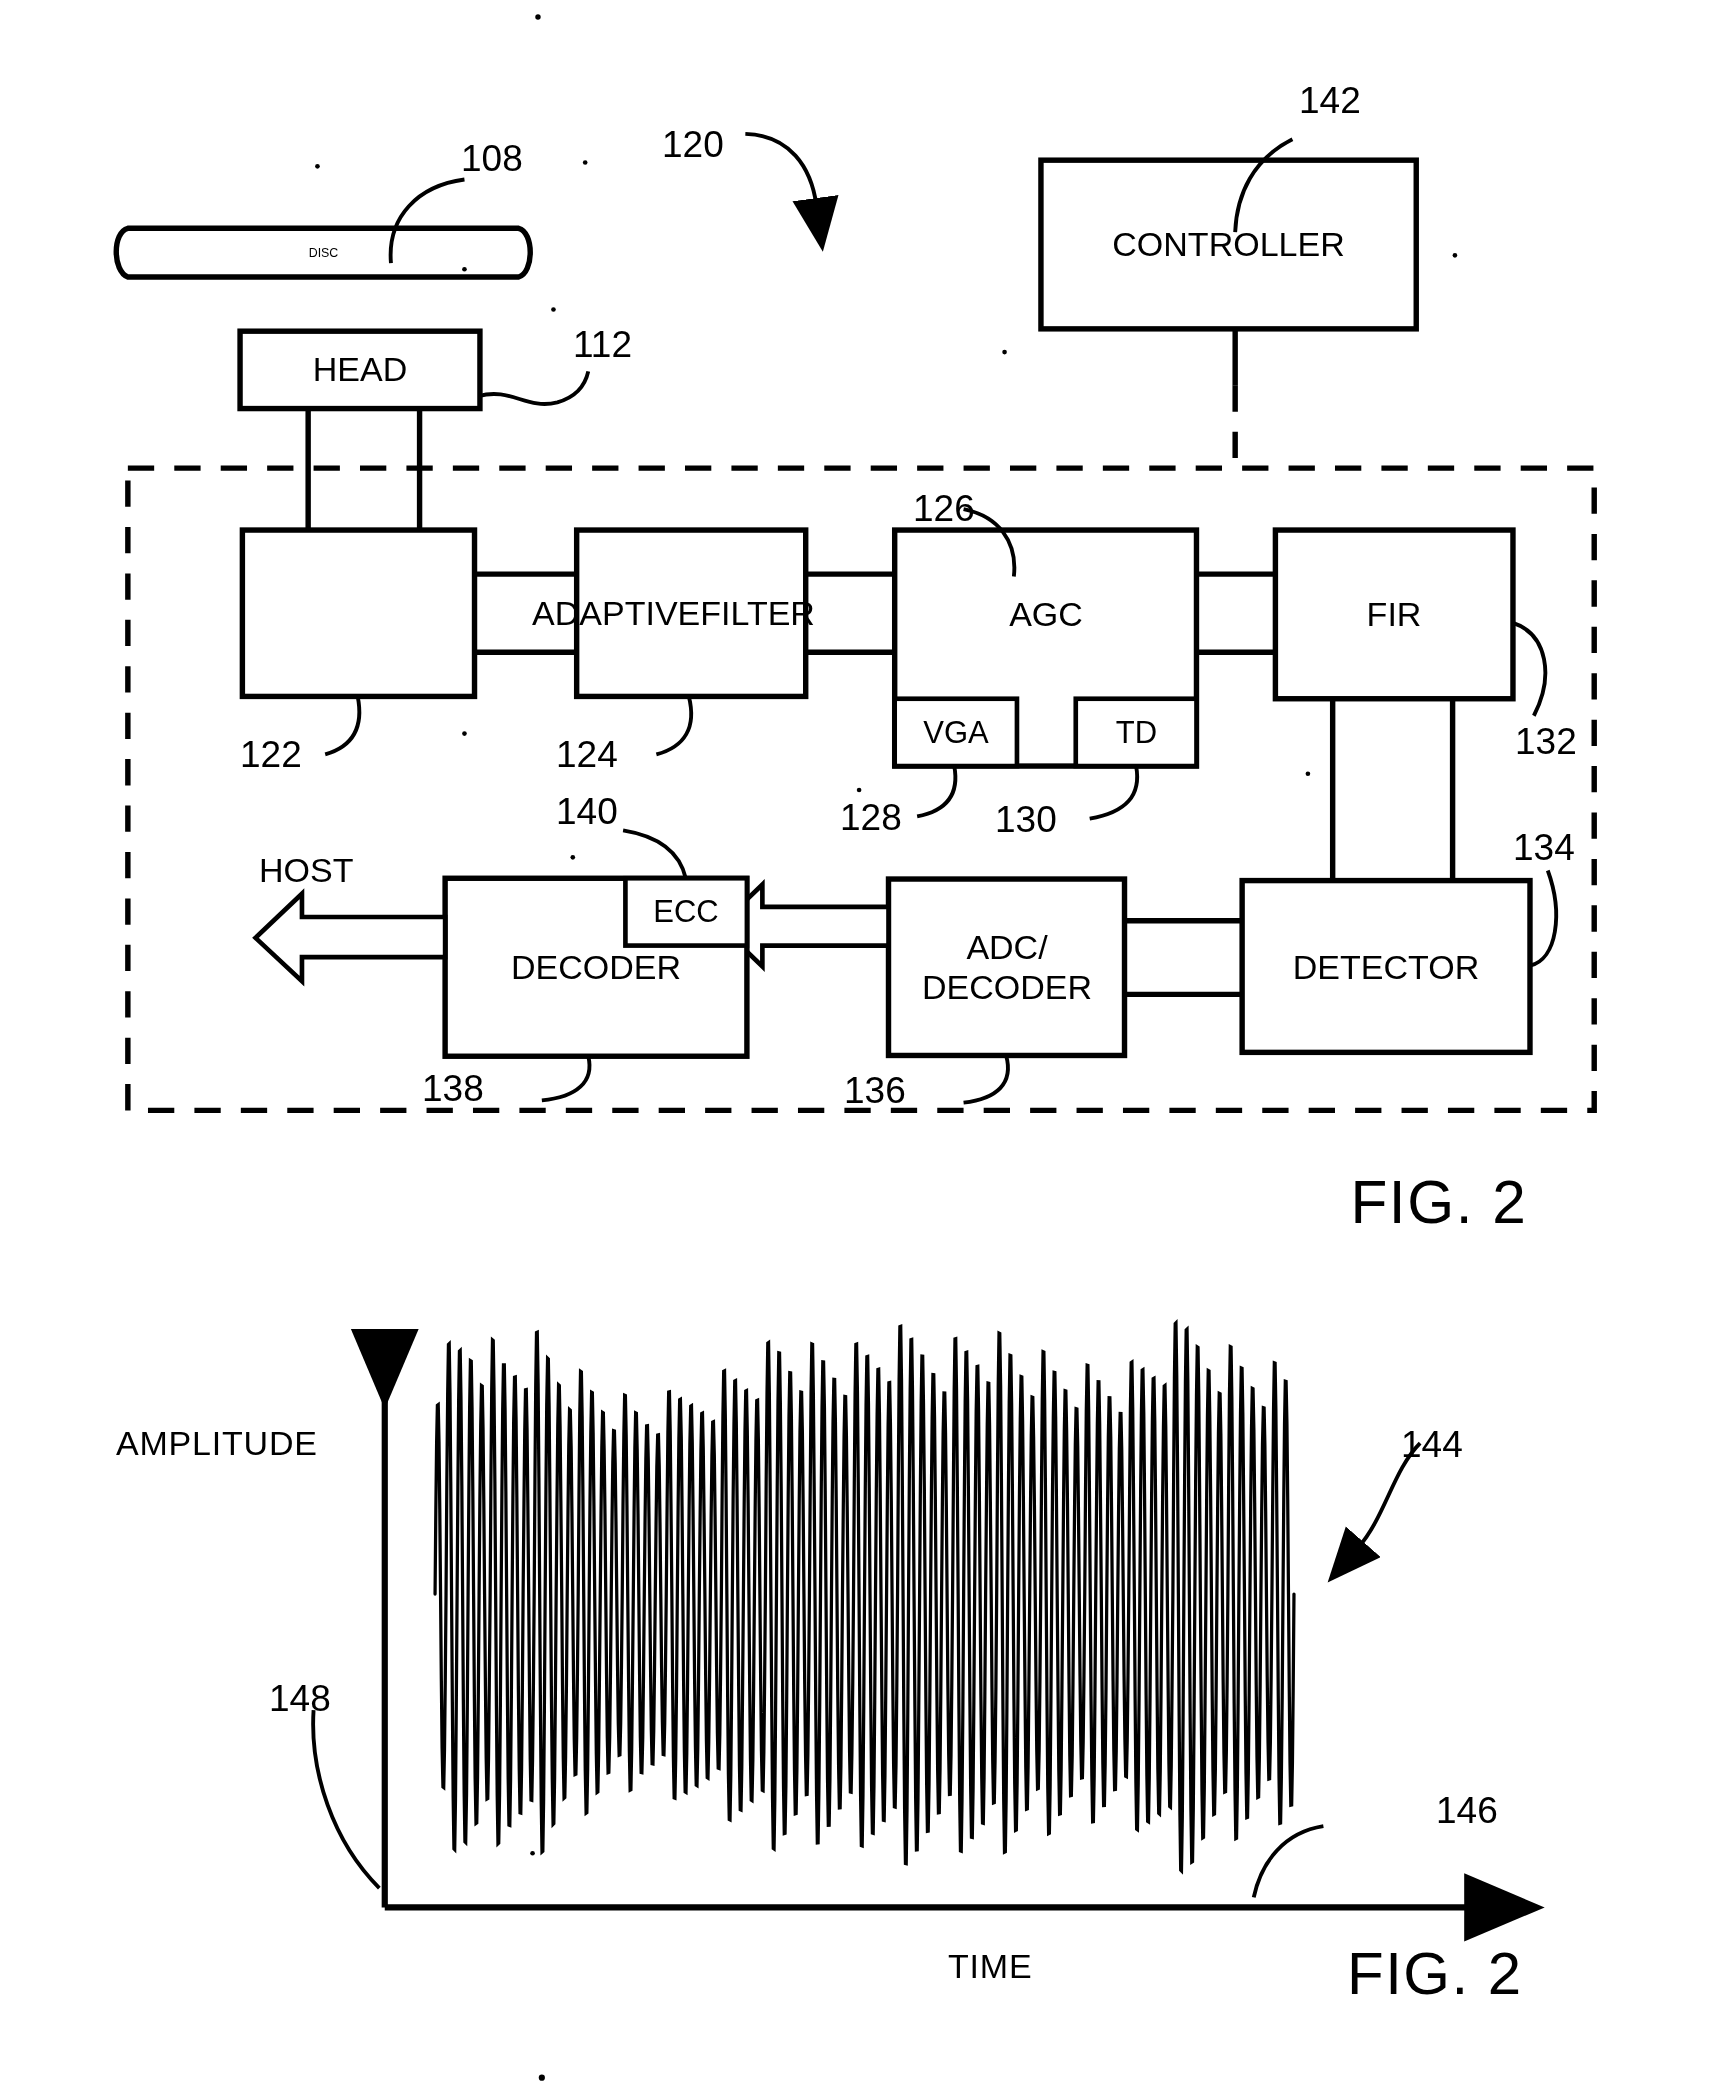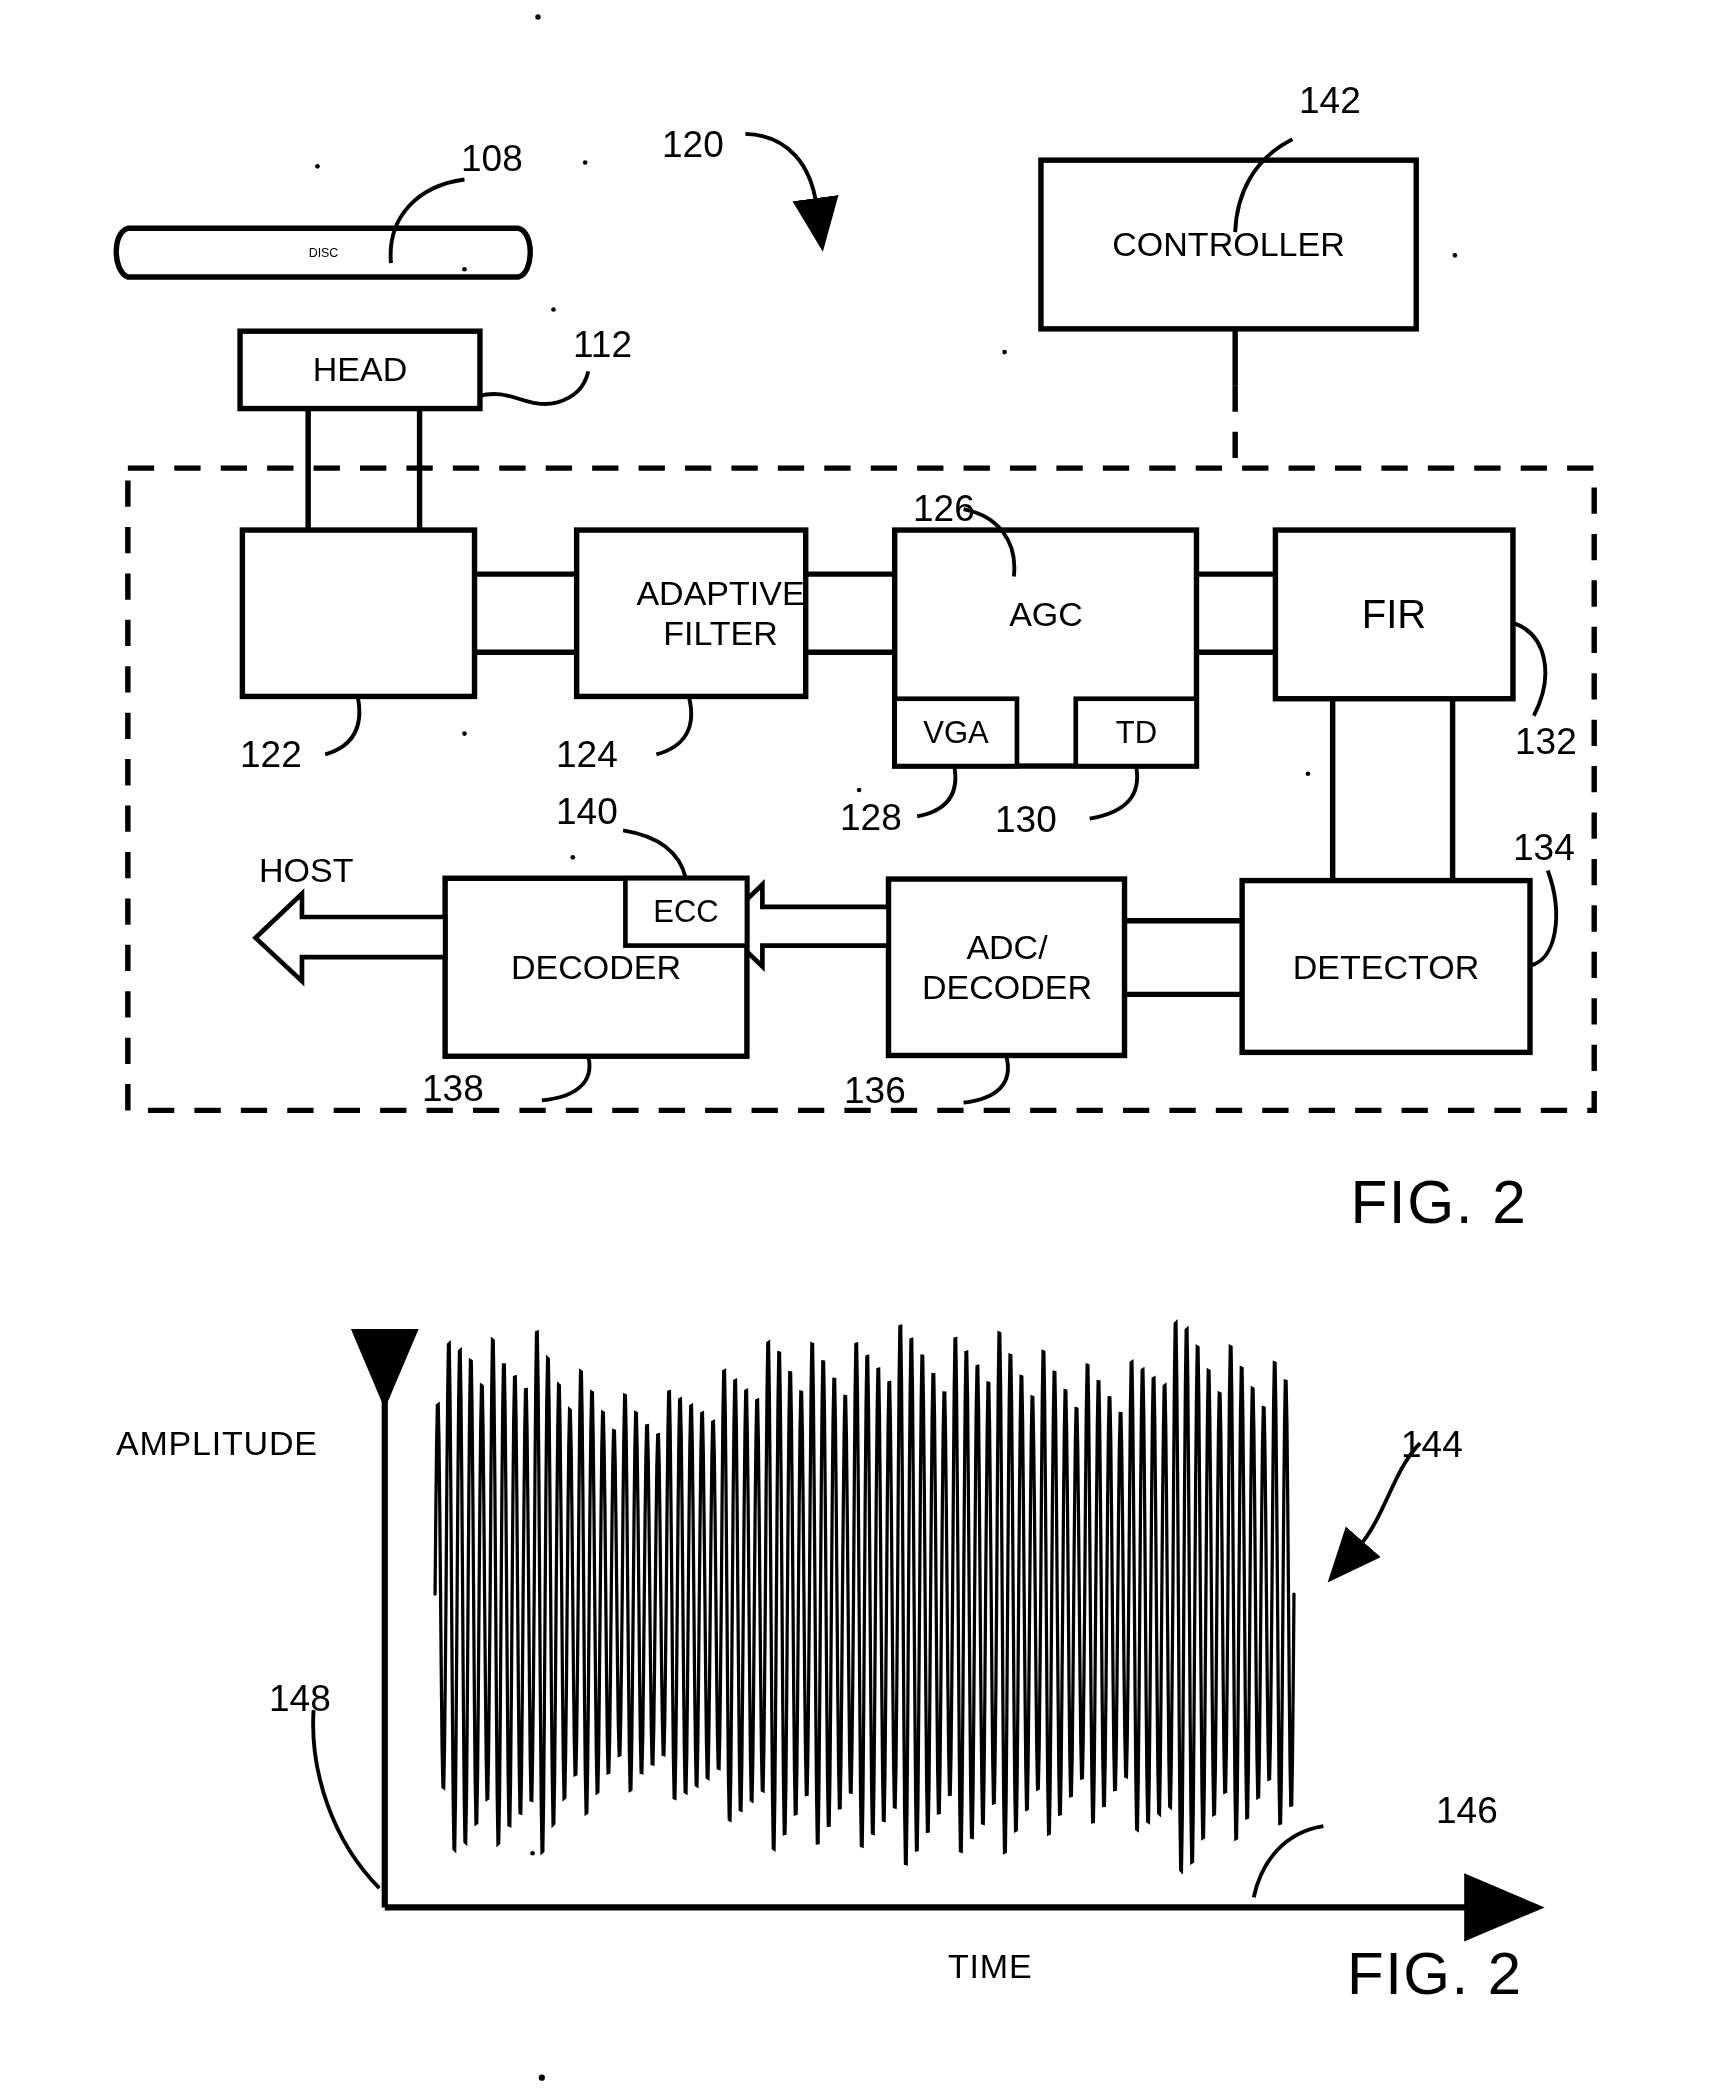--- a/index.html
+++ b/index.html
@@ -189,36 +189,36 @@
   <div style="position:absolute;left:662px;top:124px;font-size:37px;">120</div>
 
   <div style="position:absolute;left:240px;top:331px;width:240px;height:77px;display:flex;align-items:center;justify-content:center;font-size:34px;">HEAD</div>
   <div style="position:absolute;left:573px;top:324px;font-size:37px;">112</div>
 
   <div style="position:absolute;left:1041px;top:160px;width:375px;height:169px;display:flex;align-items:center;justify-content:center;font-size:34px;">CONTROLLER</div>
   <div style="position:absolute;left:1299px;top:80px;font-size:37px;">142</div>
 
   <div style="position:absolute;left:240px;top:734px;font-size:37px;">122</div>
 
-  <div style="position:absolute;left:606px;top:530px;width:229px;height:166px;display:flex;flex-direction:column;align-items:center;justify-content:center;font-size:34px;line-height:1.18;">
+  <div style="position:absolute;left:559px;top:530px;width:229px;height:166px;display:flex;align-items:center;justify-content:center;font-size:34px;line-height:1.18;">
     <span>ADAPTIVE</span>
     <span>FILTER</span>
   </div>
   <div style="position:absolute;left:556px;top:734px;font-size:37px;">124</div>
 
   <div style="position:absolute;left:895px;top:530px;width:302px;height:169px;display:flex;align-items:center;justify-content:center;font-size:34px;">AGC</div>
   <div style="position:absolute;left:913px;top:488px;font-size:37px;">126</div>
 
   <div style="position:absolute;left:895px;top:699px;width:122px;height:67px;display:flex;align-items:center;justify-content:center;font-size:31px;">VGA</div>
   <div style="position:absolute;left:840px;top:797px;font-size:37px;">128</div>
 
   <div style="position:absolute;left:1076px;top:699px;width:121px;height:67px;display:flex;align-items:center;justify-content:center;font-size:31px;">TD</div>
   <div style="position:absolute;left:995px;top:799px;font-size:37px;">130</div>
 
-  <div style="position:absolute;left:1275px;top:530px;width:238px;height:169px;display:flex;align-items:center;justify-content:center;font-size:40px;">FIR</div>
+  <div style="position:absolute;left:1275px;top:530px;width:238px;height:169px;display:flex;align-items:center;justify-content:center;font-size:34px;">FIR</div>
   <div style="position:absolute;left:1515px;top:721px;font-size:37px;">132</div>
 
   <div style="position:absolute;left:1242px;top:881px;width:288px;height:172px;display:flex;align-items:center;justify-content:center;font-size:34px;">DETECTOR</div>
   <div style="position:absolute;left:1513px;top:827px;font-size:37px;">134</div>
 
   <div style="position:absolute;left:889px;top:879px;width:236px;height:176px;display:flex;flex-direction:column;align-items:center;justify-content:center;font-size:34px;line-height:1.18;">
     <span>ADC/</span>
     <span>DECODER</span>
   </div>
   <div style="position:absolute;left:844px;top:1070px;font-size:37px;">136</div>

